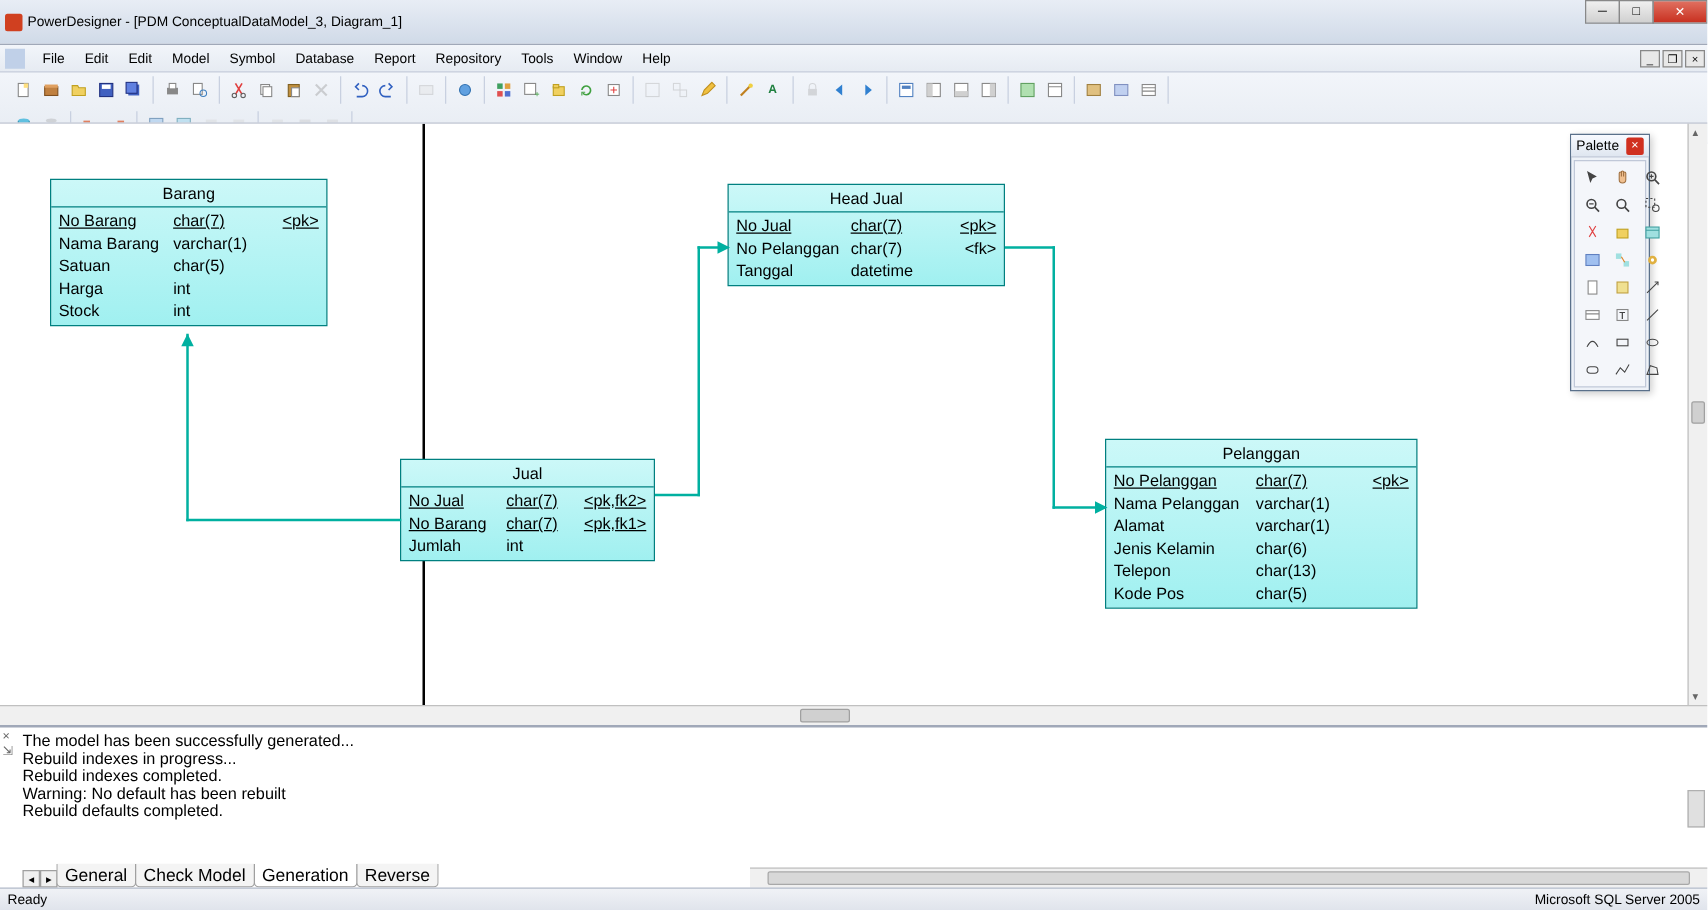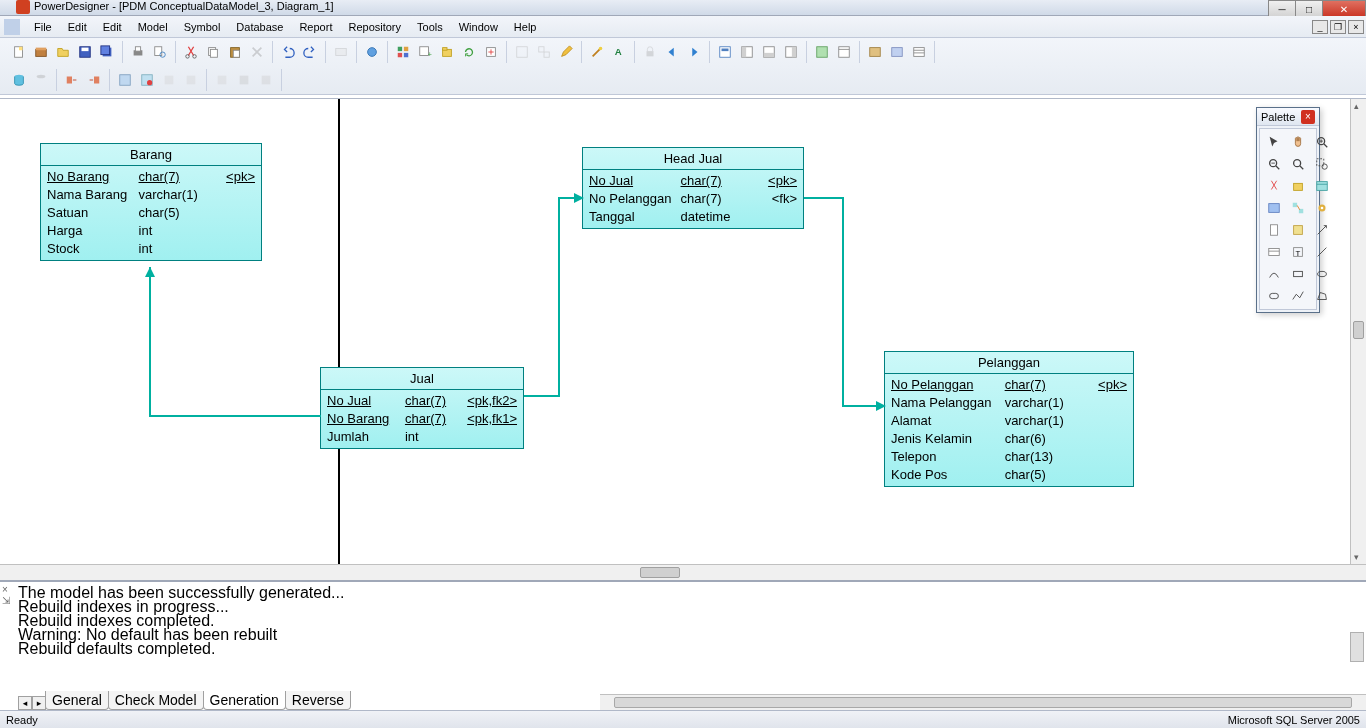--- a/index.html
+++ b/index.html
@@ -1,19 +1,19 @@
 <!DOCTYPE html>
 <html><head>
 <meta charset="utf-8">
 <style>
 * { box-sizing: border-box; margin: 0; padding: 0; }
 body { font-family: Tahoma, Arial, sans-serif; font-size: 11px; background: #fff; overflow: hidden; width: 1366px; height: 728px; position: relative; }
 
 
-.titlebar { height: 16px; background: linear-gradient(#e8edf5,#d0dae8); display: flex; align-items: flex-start; padding-left: 16px; border-bottom: 1px solid #a0a8b8; }
+.titlebar { height: 36px; background: linear-gradient(#e8edf5,#d0dae8); display: flex; align-items: center; padding-left: 4px; border-bottom: 1px solid #a0a8b8; }
 .titlebar .icon { width: 14px; height: 14px; background: #d04020; margin-right: 4px; border-radius: 2px; }
 .titlebar .title { flex: 1; color: #000; }
 .win-btns { display: flex; height: 100%; }
 .win-btn { width: 28px; height: 19px; border: 1px solid #888; margin-left: -1px; display: flex; align-items: center; justify-content: center; font-size: 10px; background: linear-gradient(#f0f0f0,#d0d0d0); cursor: default; }
 .win-btn.min { border-radius: 0; }
 .win-btn.close { background: linear-gradient(#e07060,#c83020); color: #fff; width: 44px; }
 
 
 .menubar { height: 22px; background: linear-gradient(#f2f5fa,#e6ebf2); display: flex; align-items: center; padding-left: 4px; border-bottom: 1px solid #c0c8d8; position: relative; text-align: right; }
 .menubar .mb-icon { width: 16px; height: 16px; background: #c0d0e8; margin-right: 6px; }
@@ -61,21 +61,21 @@
 .hscroll { position: absolute; left: 0; right: 0; bottom: 0; height: 16px; background: #f0f0f0; border-top: 1px solid #c0c0c0; }
 .hscroll .thumb { position: absolute; left: 640px; top: 2px; width: 40px; height: 11px; background: #d0d0d0; border: 1px solid #a0a0a0; border-radius: 2px; }
 .vscroll { position: absolute; top: 0; bottom: 16px; right: 0; width: 16px; background: #f0f0f0; border-left: 1px solid #c0c0c0; }
 .vscroll .thumb { position: absolute; top: 222px; left: 2px; height: 18px; width: 11px; background: #d0d0d0; border: 1px solid #a0a0a0; border-radius: 2px; }
 .vscroll .arrow-up, .vscroll .arrow-down { position: absolute; left: 3px; font-size: 9px; color: #666; }
 .vscroll .arrow-up { top: 2px; } .vscroll .arrow-down { bottom: 2px; }
 
 
 .output { position: absolute; left: 0; right: 0; bottom: 18px; height: 130px; border-top: 2px solid #a0a8b8; background: #fff; }
 .output .close-pin { position: absolute; left: 2px; top: 2px; font-size: 10px; color: #666; }
-.output .msgs { position: absolute; left: 18px; top: 4px; right: 20px; bottom: 20px; font-size: 16px; line-height: 14px; overflow: hidden; }
+.output .msgs { position: absolute; left: 18px; top: 4px; right: 20px; bottom: 20px; font-size: 13px; line-height: 14px; overflow: hidden; }
 .output .msgs div { white-space: pre; }
 .output .ov { position: absolute; right: 2px; top: 50px; width: 14px; height: 30px; background: #e0e0e0; border: 1px solid #b0b0b0; }
 .output .tabs { position: absolute; left: 18px; bottom: 0; height: 18px; display: flex; align-items: flex-end; }
 .output .nav { width: 14px; height: 14px; border: 1px solid #a0a0a0; background: #f0f0f0; display: flex; align-items: center; justify-content: center; font-size: 9px; cursor: default; }
 .output .tab { border: 1px solid #a0a0a0; border-top: none; padding: 1px 6px; background: #f4f4f4; border-radius: 0 0 4px 4px; margin-left: -1px; font-size: 14px; cursor: default; }
 .output .tab.active { background: #fff; }
 .output .bscroll { position: absolute; right: 0; bottom: 0; left: 600px; height: 16px; background: #f0f0f0; border-top: 1px solid #c0c0c0; }
 .output .bscroll .bthumb { position: absolute; left: 14px; top: 2px; right: 14px; height: 11px; background: #d8d8d8; border: 1px solid #a8a8a8; border-radius: 2px; }
 
 

